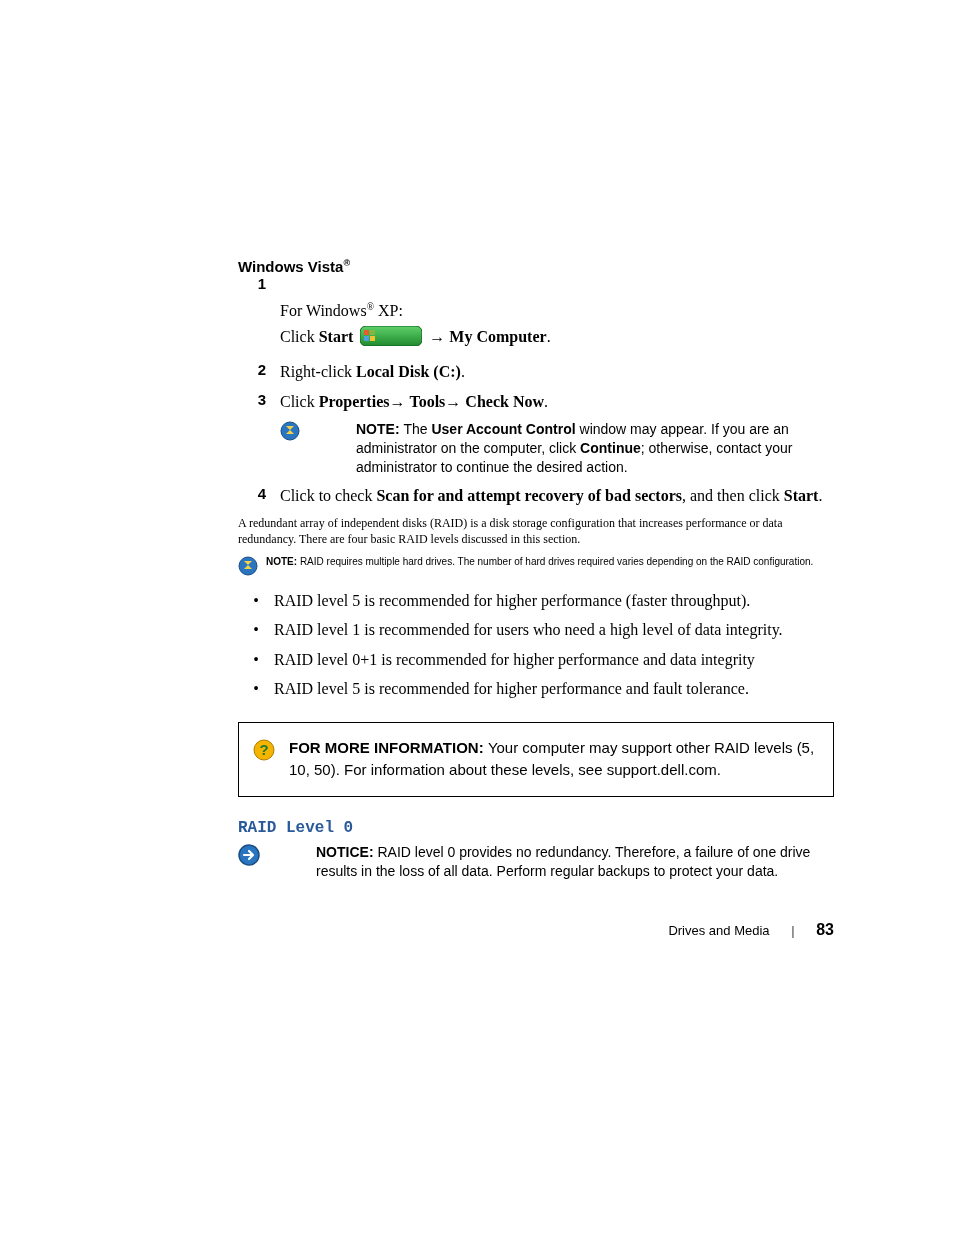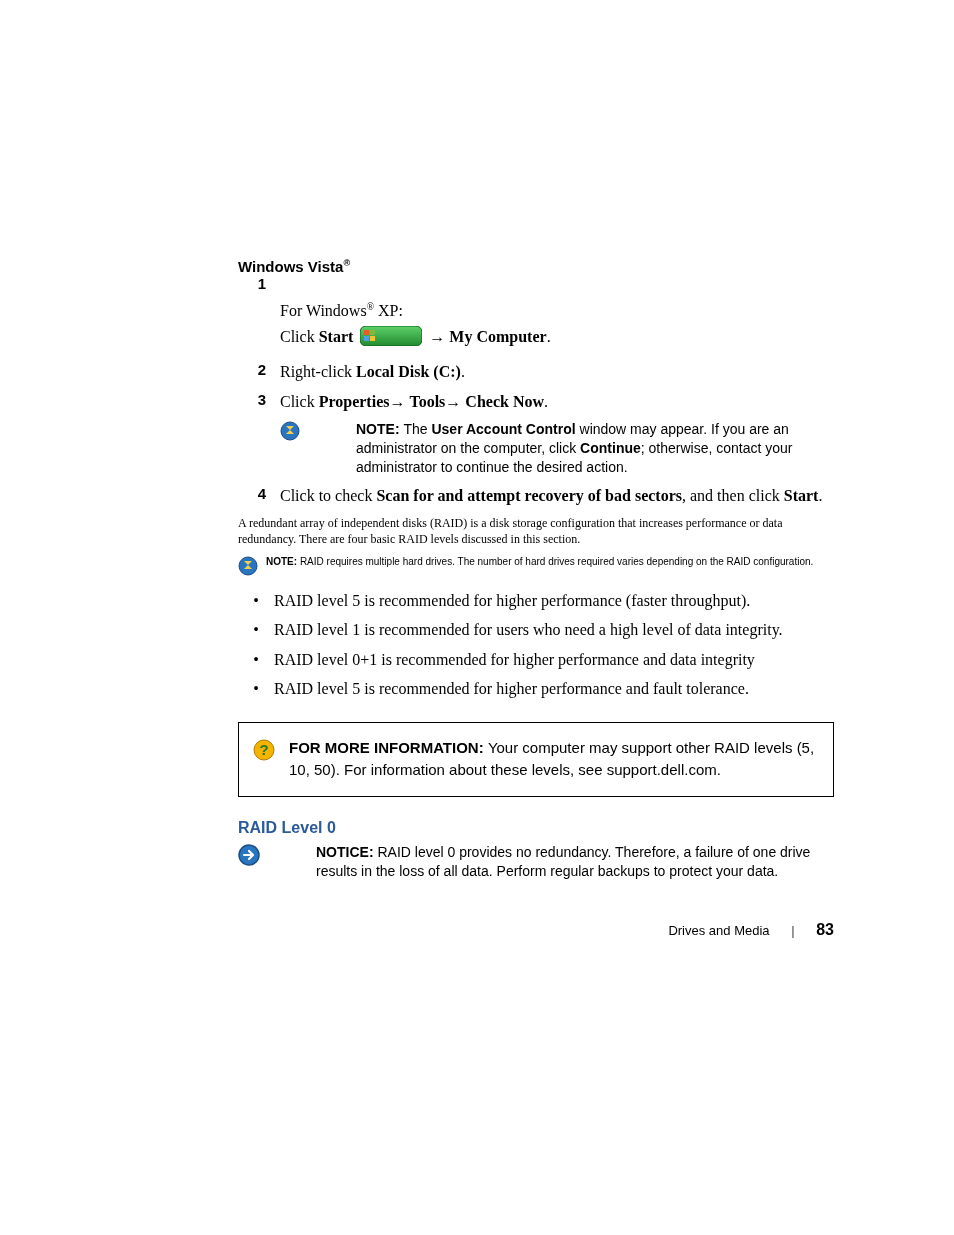--- a/index.html
+++ b/index.html
@@ -97,21 +97,21 @@
     font-size: 15px;
     line-height: 1.5;
     margin-bottom: 22px;
   }
   .info-box .q-icon {
     position: absolute;
     left: 14px;
     top: 16px;
   }
   .sub-heading {
-    font-family: Liberation Sans, sans-serif;
+    font-family: Liberation Mono, monospace;
     font-weight: bold;
     font-size: 16px;
     color: #2a5a9a;
     margin-bottom: 6px;
   }
   .notice-block {
     display:flex;
     align-items:flex-start;
     margin: 0 0 10px 0;
     font-family: Arial, Helvetica, sans-serif;

